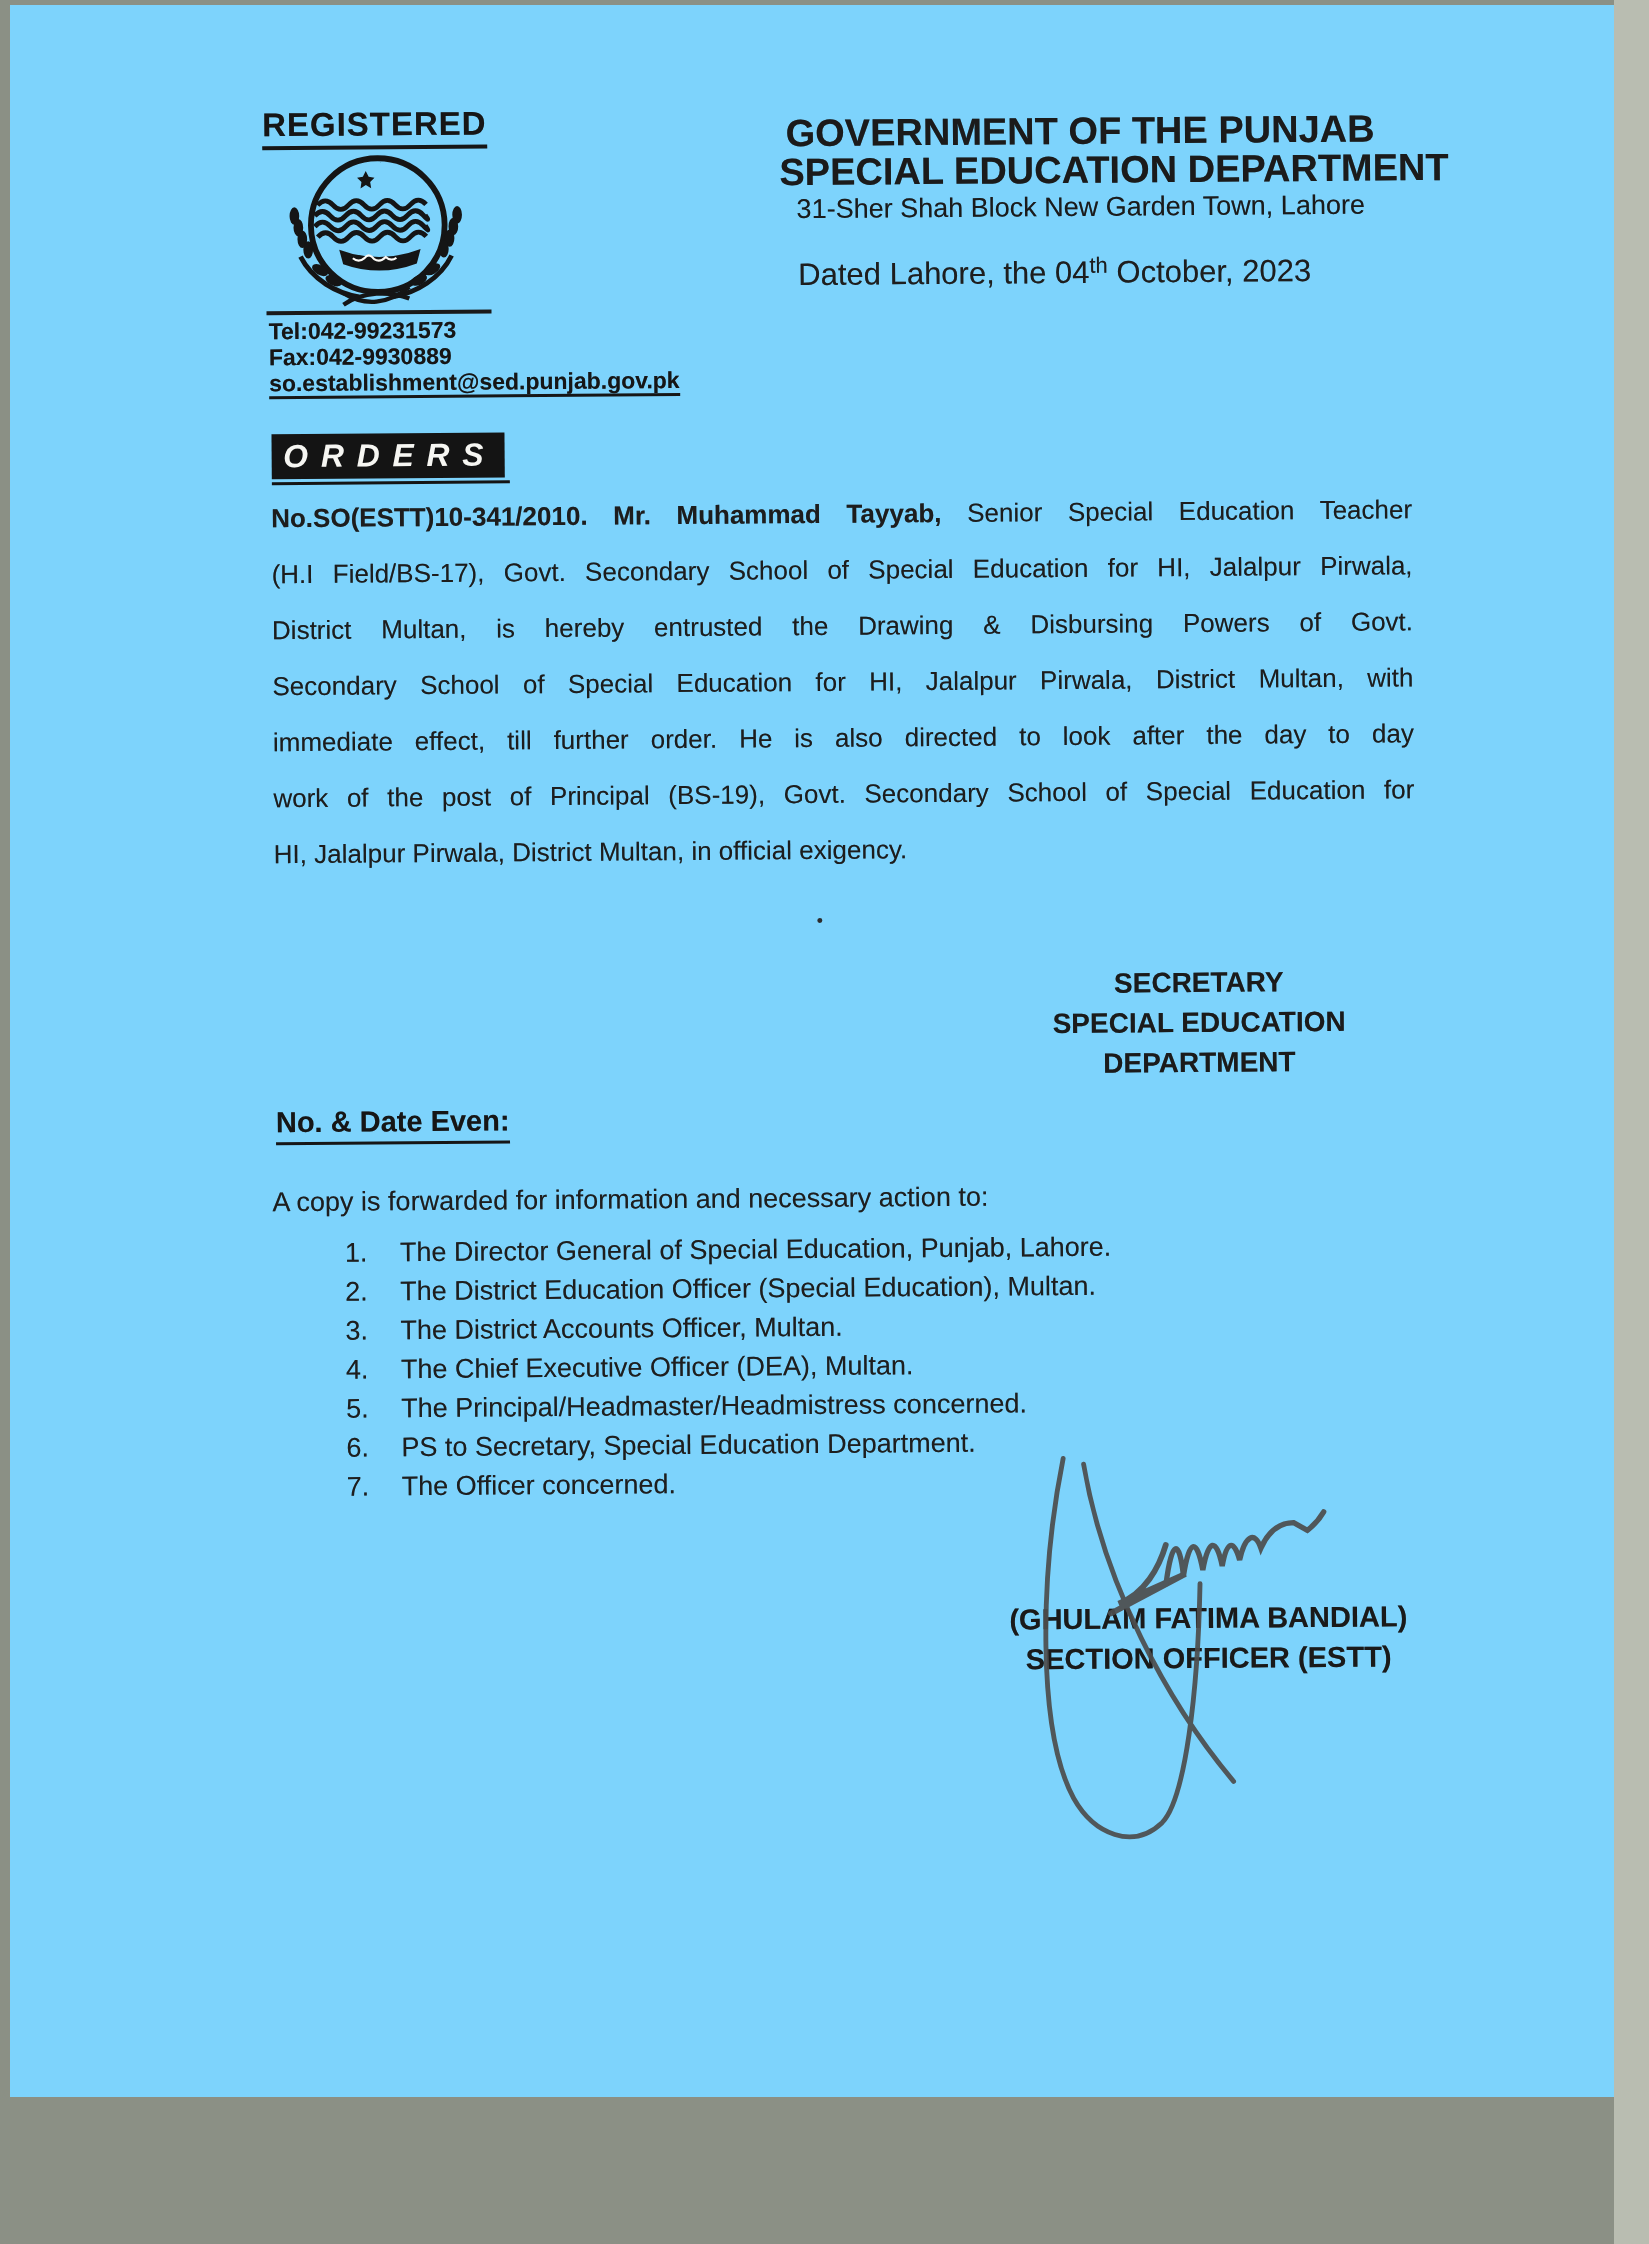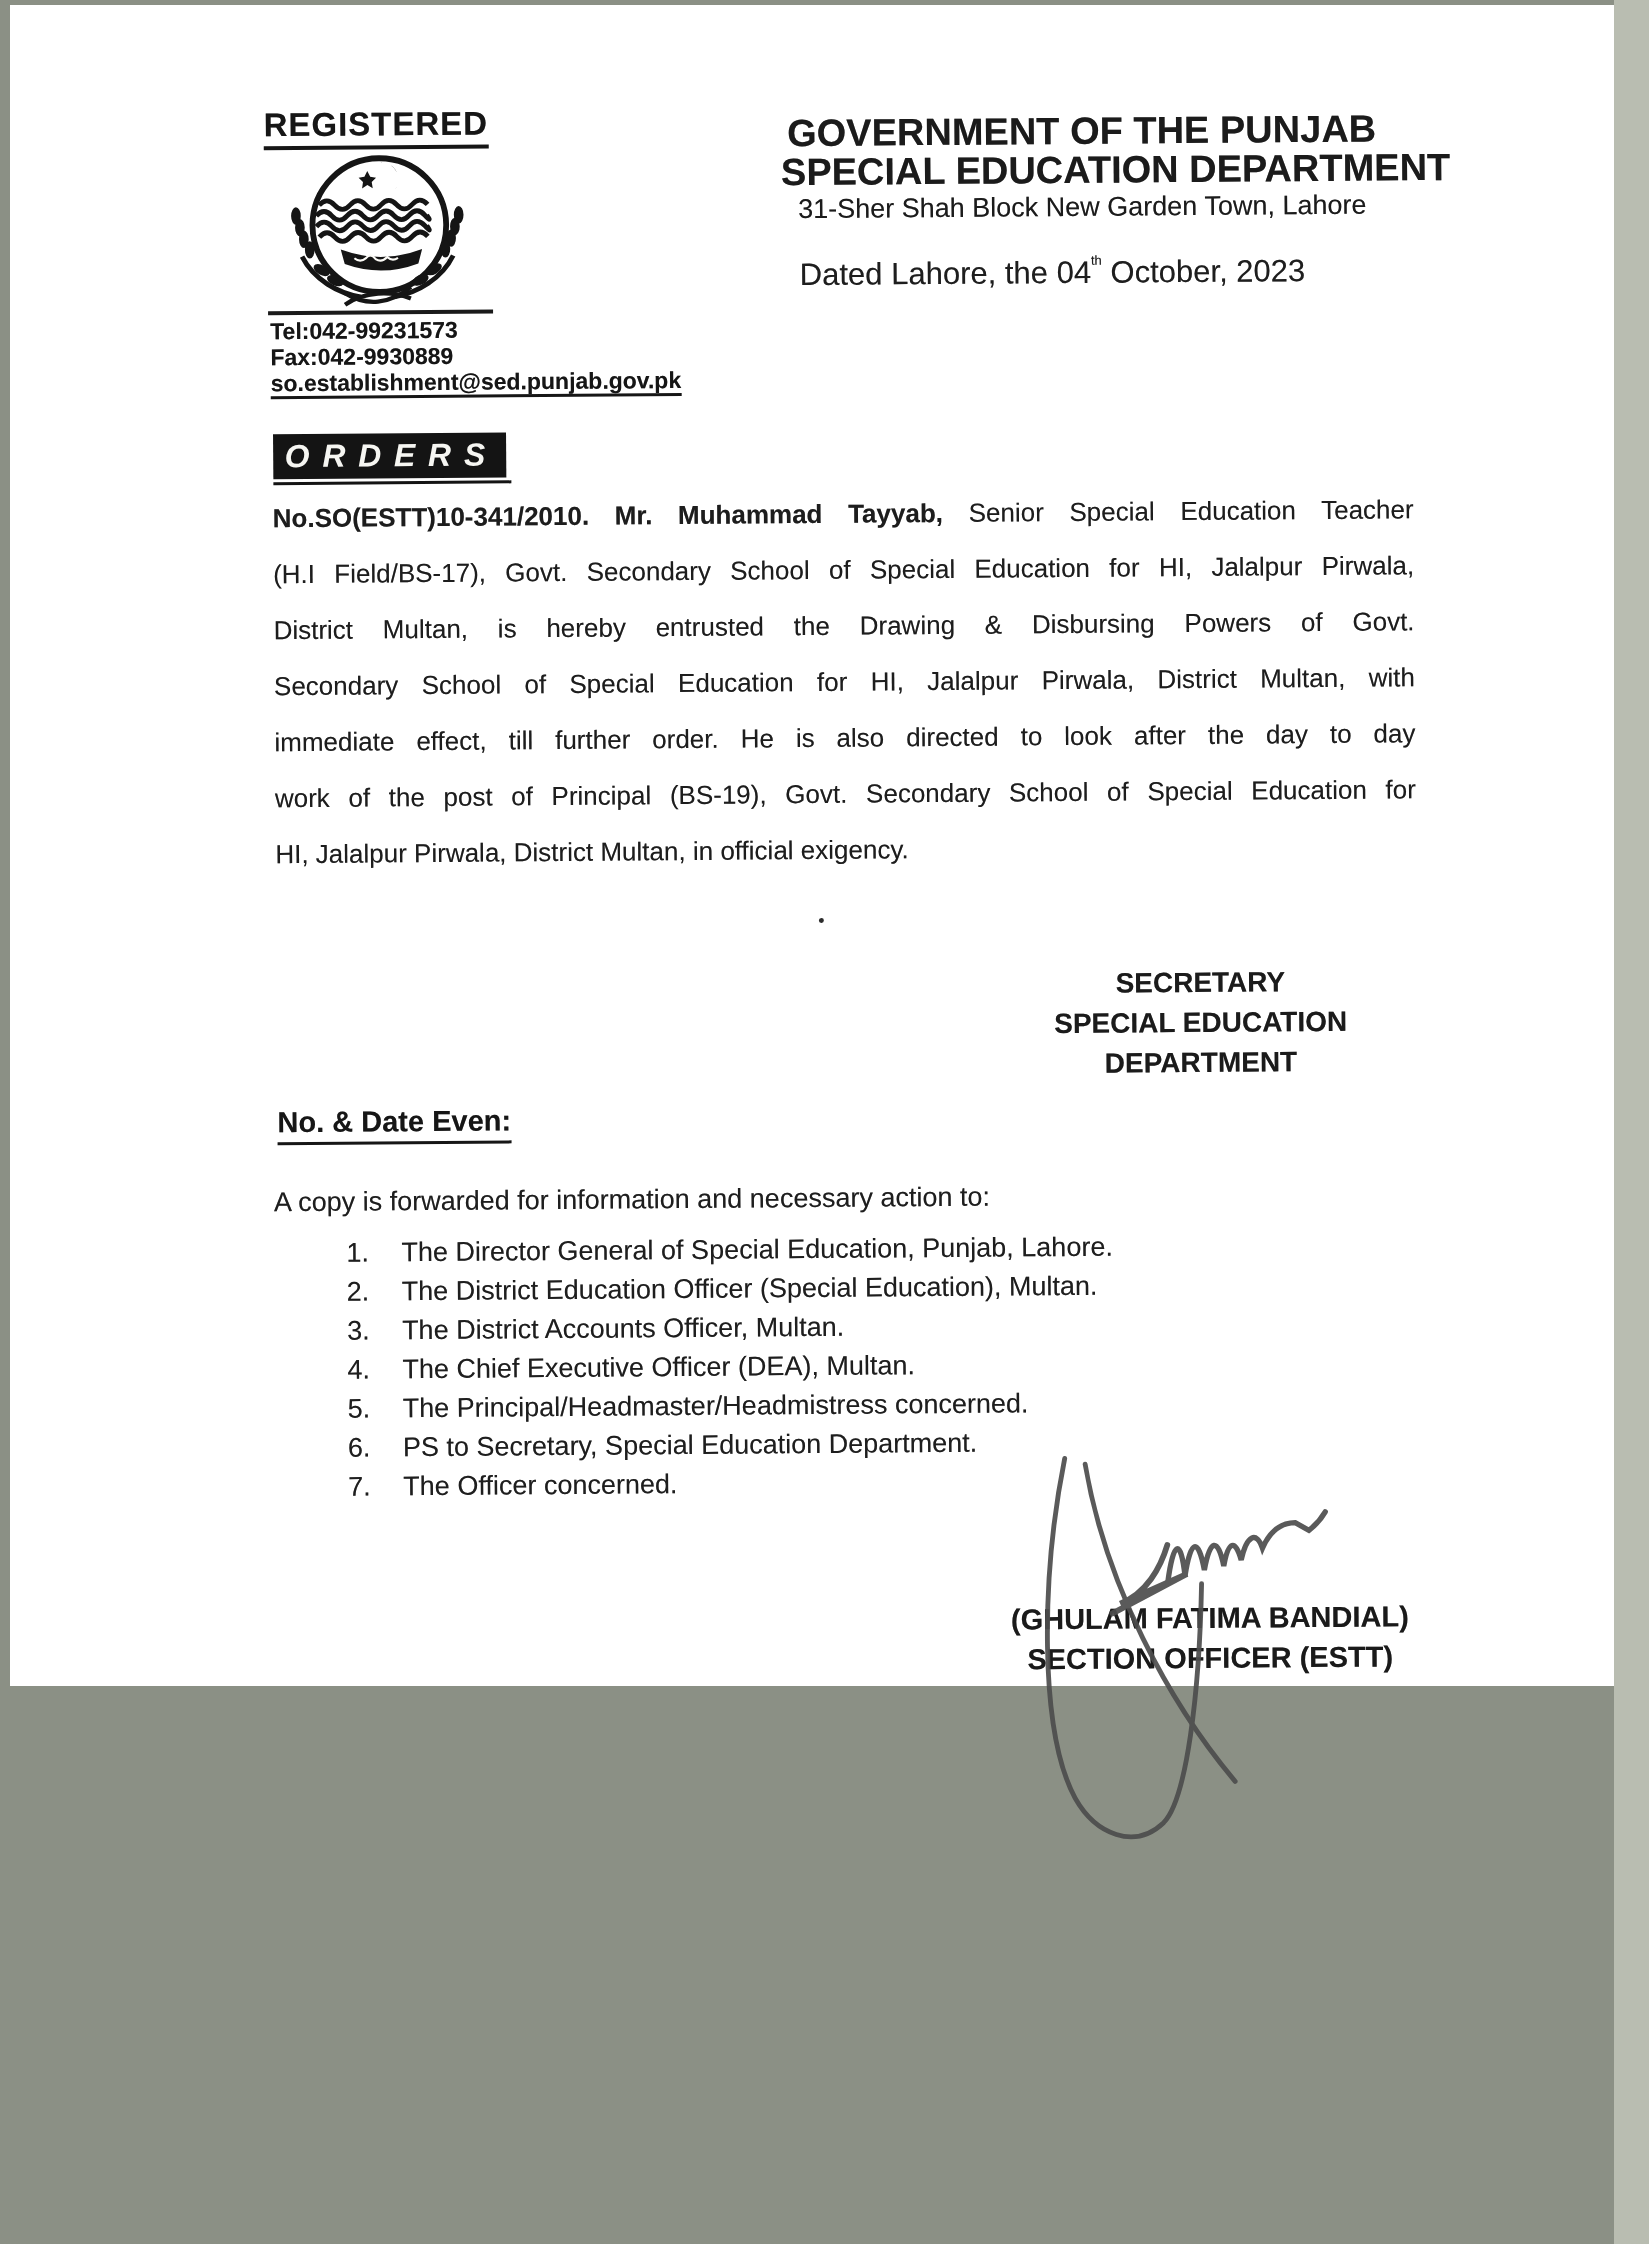--- a/index.html
+++ b/index.html
@@ -5,43 +5,43 @@
   html,body{margin:0;padding:0;}
   body{
     width:1650px;height:2244px;
     background:#8b9085;
     font-family:"Liberation Sans", sans-serif;
     overflow:hidden;
     position:relative;
   }
   .right-strip{position:absolute;left:1614px;top:0;width:36px;height:2244px;background:#b9bdb1;}
   .page{
-    position:absolute;left:9.7px;top:4.9px;width:1604px;height:1681px;
-    background:#ffffff;
+    position:absolute;left:9.7px;top:4.9px;width:1604px;height:2092px;
+    background:#7dd3fc;
   }
   .tilt{position:absolute;inset:0;transform:rotate(-0.45deg);transform-origin:50% 48%;color:#1e1e1e;}
   .abs{position:absolute;}
   .ink{text-shadow:0 0 0.5px rgba(20,20,20,.45);}
 
   .registered{
     left:259px;top:97px;
     font-size:33px;font-weight:bold;letter-spacing:1px;color:#161616;
     border-bottom:4.9px solid #161616;padding-bottom:1.9px;
   }
   .logo{left:279px;top:143px;width:186px;height:161px;}
   .logo svg{width:100%;height:100%;}
   .logo-rule{left:262px;top:302px;width:225px;height:3.9px;background:#1a1a1a;}
   .contact{left:264px;top:309px;font-size:23px;font-weight:bold;line-height:26px;color:#161616;}
   .contact .email{border-bottom:3.9px solid #161616;padding-bottom:1px;display:inline-block;line-height:23px;}
 
   .hdr{left:776px;top:109px;width:602px;text-align:center;color:#1b1b1b;}
   .hdr-l1,.hdr-l2{font-size:38px;font-weight:bold;line-height:39px;white-space:nowrap;}
   .hdr-addr{font-size:27px;line-height:29px;margin-top:2.9px;white-space:nowrap;}
   .dateline{left:794px;top:252px;font-size:31px;white-space:nowrap;}
-  .dateline sup{font-size:13px;vertical-align:top;position:relative;top:-1.9px;}
+  .dateline sup{font-size:22px;vertical-align:top;position:relative;top:-1.9px;}
 
   .orders-box{
     left:266px;top:425px;width:233px;height:45px;background:#141414;
     color:#f6f6f2;font-style:italic;font-weight:bold;font-size:32px;
     line-height:45px;padding-left:11.6px;letter-spacing:1.9px;box-sizing:border-box;
     white-space:nowrap;
   }
   .orders-underline{left:266px;top:473px;width:238px;height:2.9px;background:#141414;}
 
   .para{left:265px;top:481px;width:1141px;font-size:26px;color:#1d1d1d;}

